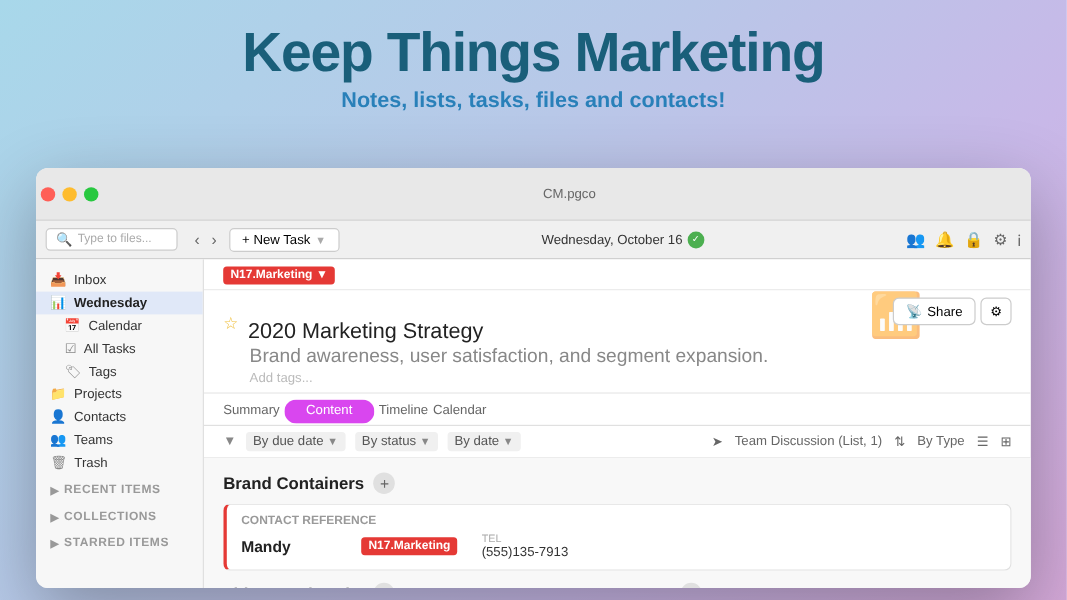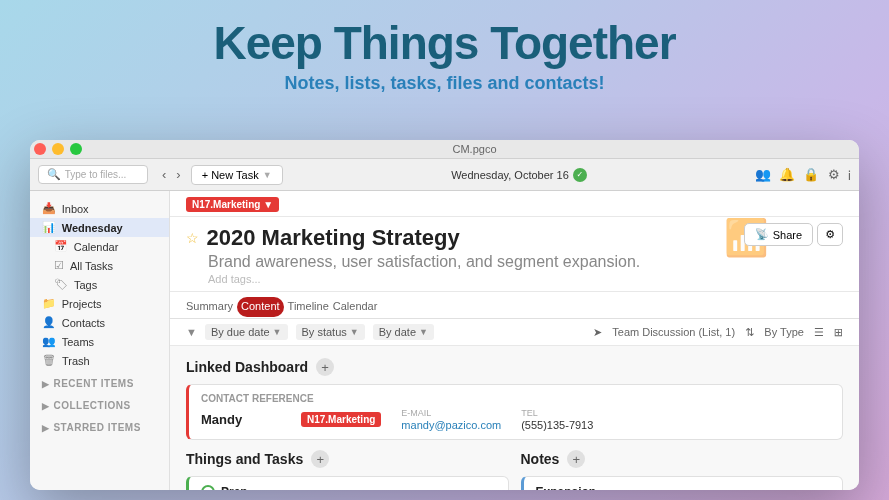--- a/index.html
+++ b/index.html
@@ -42,21 +42,21 @@
       border-radius: 10px;
       box-shadow: 0 20px 60px rgba(0,0,0,0.3);
       overflow: hidden;
       display: flex;
       flex-direction: column;
     }
 
     
     .title-bar {
       background: #e8e8e8;
-      height: 19px;
+      height: 44px;
       display: flex;
       align-items: center;
       padding: 0 4px;
       border-bottom: 1px solid #d0d0d0;
       flex-shrink: 0;
     }
     .traffic-lights {
       display: flex;
       gap: 6px;
       margin-right: 12px;
@@ -232,23 +232,24 @@
       padding: 8px 16px 6px;
       border-bottom: 1px solid #e8e8e8;
     }
     .page-title-row {
       display: flex;
       align-items: center;
       gap: 8px;
     }
     .star-icon { color: #f0c040; font-size: 14px; }
     .page-title {
-      font-size: 22px;
-      font-weight: 700;
+      font-size: 18px;
+      font-weight: 400;
       color: #222;
+      margin-top: 16px;
     }
     .page-subtitle {
       font-size: 16px;
       color: #888;
       margin-top: 2px;
       margin-left: 22px;
     }
     .tags-row {
       margin-left: 22px;
       margin-top: 2px;
@@ -285,23 +286,23 @@
       gap: 4px;
     }
     .sub-nav-tab {
       font-size: 11px;
       color: #666;
       padding: 4px 0;
       cursor: pointer;
       border-bottom: 2px solid transparent;
     }
     .sub-nav-tab.active {
-      background: #b91c1c;
+      background: #d946ef;
       color: white;
-      padding: 3px 4px;
+      padding: 3px 18px;
       border-radius: 10px;
       border-bottom: 2px solid transparent;
     }
 
     
     .filter-bar {
       background: white;
       padding: 5px 16px;
       display: flex;
       align-items: center;
@@ -464,21 +465,21 @@
     .note-title {
       font-size: 12px;
       font-weight: 600;
       color: #222;
     }
   </style>
 </head>
 <body>
 
 <div class="hero">
-  <div class="hero-title">Keep Things Together</div>
+  <div class="hero-title">Keep Things Marketing</div>
   <div class="hero-subtitle">Notes, lists, tasks, files and contacts!</div>
 </div>
 
 <div class="app-window">
 
   <div class="title-bar">
     <div class="traffic-lights">
       <div class="traffic-light tl-red"></div>
       <div class="traffic-light tl-yellow"></div>
       <div class="traffic-light tl-green"></div>
@@ -622,32 +623,28 @@
           <span>⇅</span>
           <span style="cursor:pointer;">By Type</span>
           <span>☰</span>
           <span>⊞</span>
         </div>
       </div>
 
       <div class="content-area">
 
         <div class="section-header">
-          <span>Linked Dashboard</span>
+          <span>Brand Containers</span>
           <button class="section-add-btn">+</button>
         </div>
         <div class="linked-container-card">
           <div class="linked-container-header">CONTACT REFERENCE</div>
           <div class="linked-container-row">
             <div class="linked-container-name">Mandy</div>
             <div class="linked-container-tag">N17.Marketing</div>
-            <div class="linked-container-field">
-              <span class="linked-container-label">E-MAIL</span>
-              <span class="linked-container-value" style="cursor:pointer;">mandy@pazico.com</span>
-            </div>
             <div class="linked-container-field">
               <span class="linked-container-label">TEL</span>
               <span class="linked-container-value" style="cursor:pointer;color:#333;text-align:right;">(555)135-7913</span>
             </div>
           </div>
         </div>
 
         <div class="two-col">
 
           <div class="col-left">

